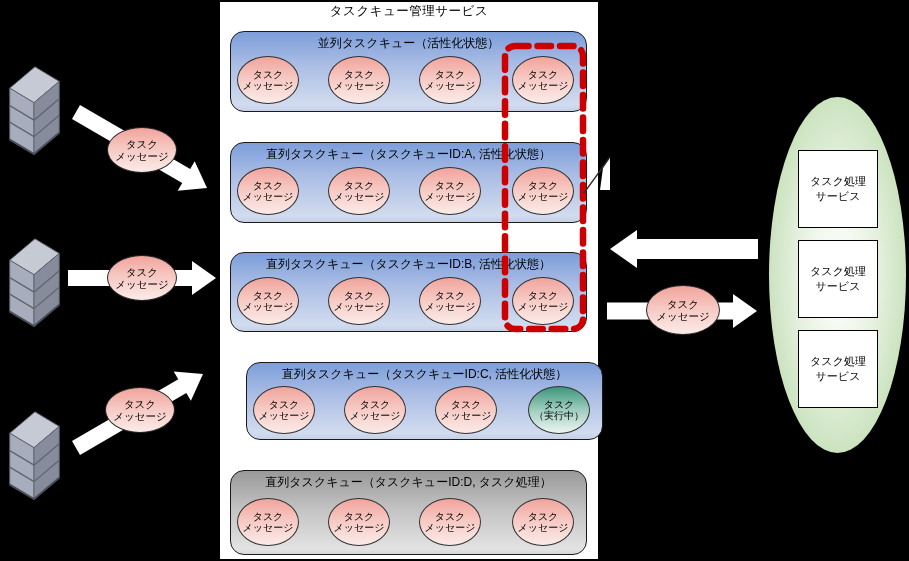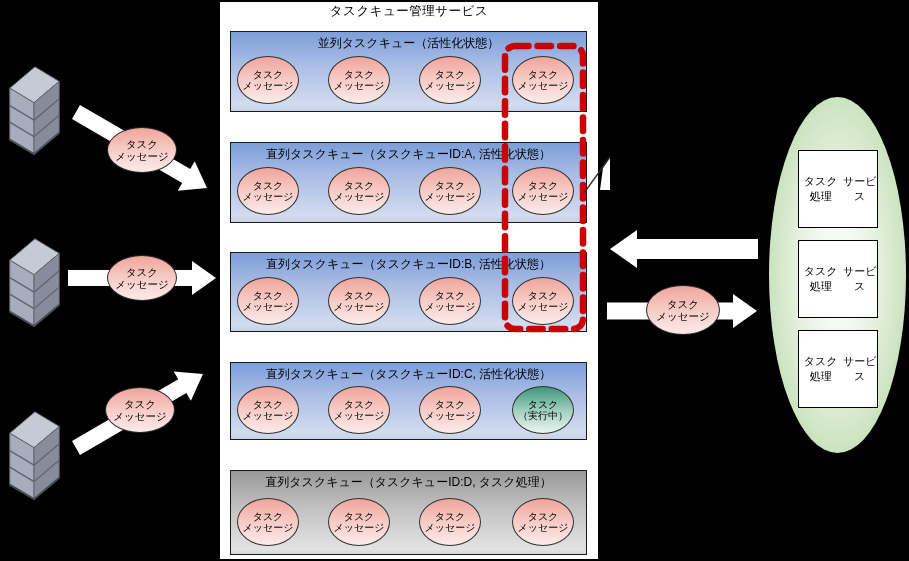--- a/index.html
+++ b/index.html
@@ -17,21 +17,21 @@
     background:#fff;border:2px solid #000;box-sizing:border-box;
   }
   .tq-title{
     position:absolute;left:218px;top:3px;width:382px;
     text-align:center;font-size:12.5px;letter-spacing:.5px;
   }
 
   
   .queue{
     position:absolute;left:230px;width:357px;box-sizing:border-box;
-    border:1.4px solid #1a1a1a;border-radius:0;
+    border:1.4px solid #1a1a1a;border-radius:14px;
     background:linear-gradient(180deg,#7C9EDA 0%,#A9BCE4 40%,#D2DCEF 92%,#C6D0E7 100%);
   }
   .queue.inactive{
     background:linear-gradient(180deg,#999 0%,#C2C2C2 45%,#E3E3E3 94%,#D6D6D6 100%);
   }
   .queue-header{
     text-align:center;font-size:12px;padding-top:3px;white-space:nowrap;
   }
   .msg{
     position:absolute;width:62px;height:48px;box-sizing:border-box;
@@ -55,21 +55,21 @@
   }
 
   
   .consumer-ellipse{
     position:absolute;left:769px;top:97px;width:137px;height:356px;border-radius:50%;
     background:radial-gradient(50% 50% at 50% 50%,#F5FAF2 28%,#E4F0DD 62%,#CBE3BF 100%);
   }
   .service{
     position:absolute;left:798px;width:80px;height:78px;box-sizing:border-box;
     background:#fff;border:1.2px solid #000;
-    display:flex;flex-direction:row;align-items:center;justify-content:center;
+    display:flex;flex-direction:column;align-items:center;justify-content:center;
     font-size:11px;line-height:15px;text-align:center;
   }
 
   .overlay{position:absolute;left:0;top:0;width:909px;height:561px;pointer-events:none;}
   .server{position:absolute;width:62px;height:95px;}
 </style>
 </head>
 <body>
 
 <div class="canvas">
@@ -130,21 +130,21 @@
     <div class="msg m3" style="top:24px;">
         <span>タスク</span>
         <span>メッセージ</span>
       </div>
     <div class="msg m4" style="top:24px;">
         <span>タスク</span>
         <span>メッセージ</span>
       </div>
   </div>
 
-  <div class="queue" style="top:362px;height:78px;">
+  <div class="queue" style="top:362px;height:78px;margin-left:16px;">
     <div class="queue-header">直列タスクキュー（タスクキューID:C, 活性化状態）</div>
     <div class="msg m1" style="top:23px;">
         <span>タスク</span>
         <span>メッセージ</span>
       </div>
     <div class="msg m2" style="top:23px;">
         <span>タスク</span>
         <span>メッセージ</span>
       </div>
     <div class="msg m3" style="top:23px;">

